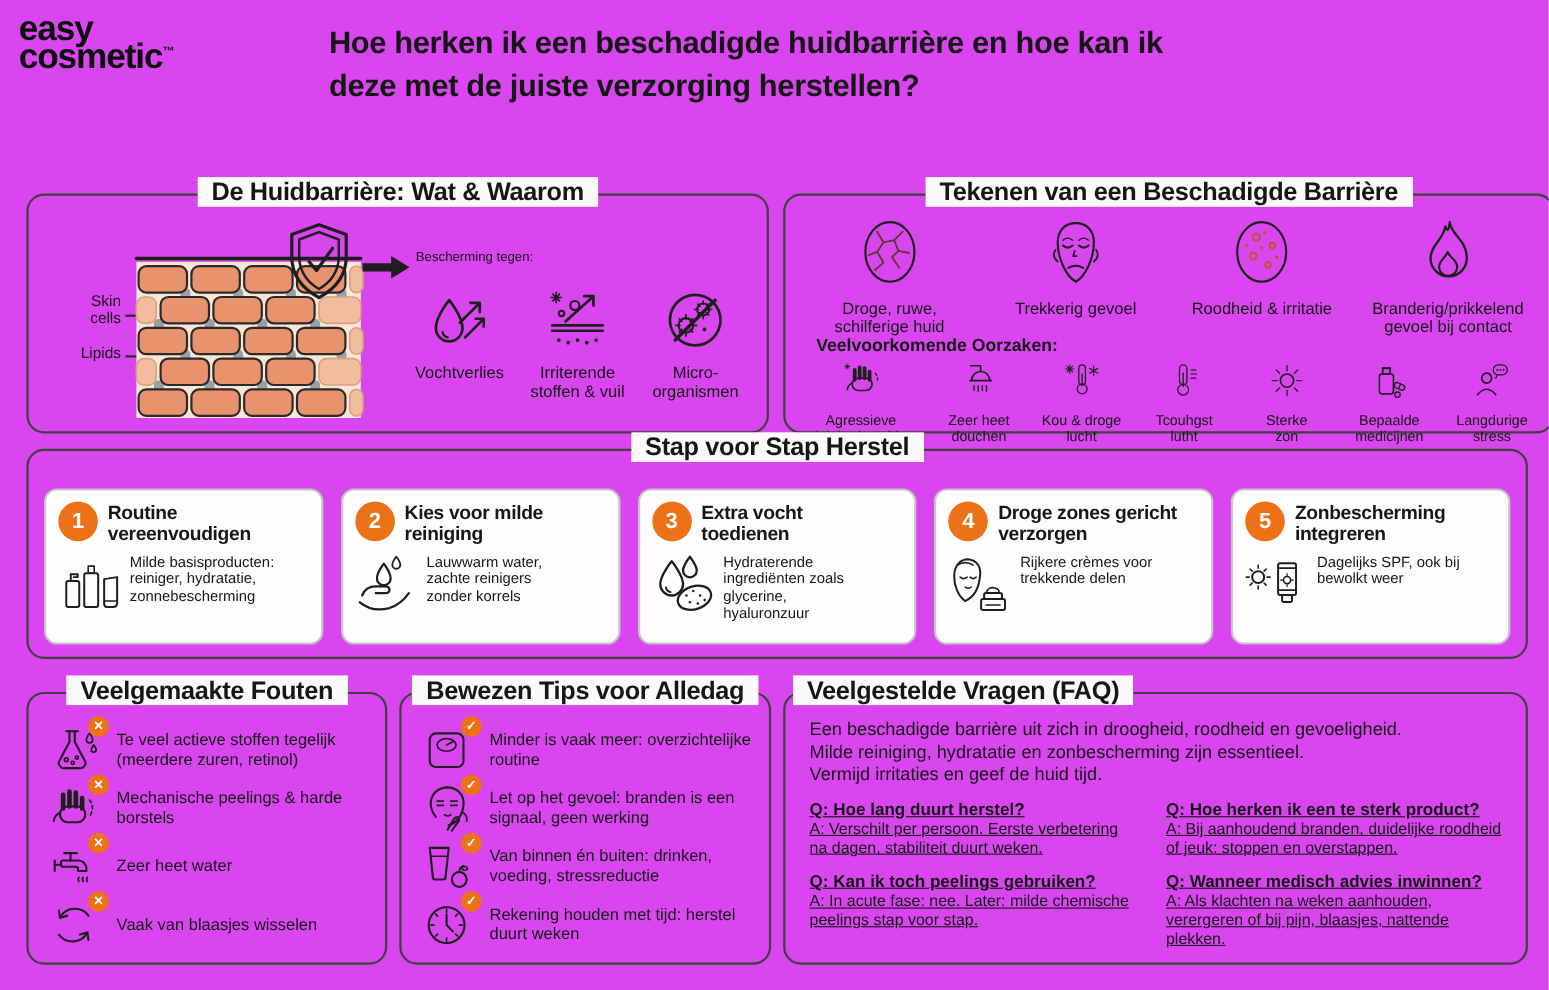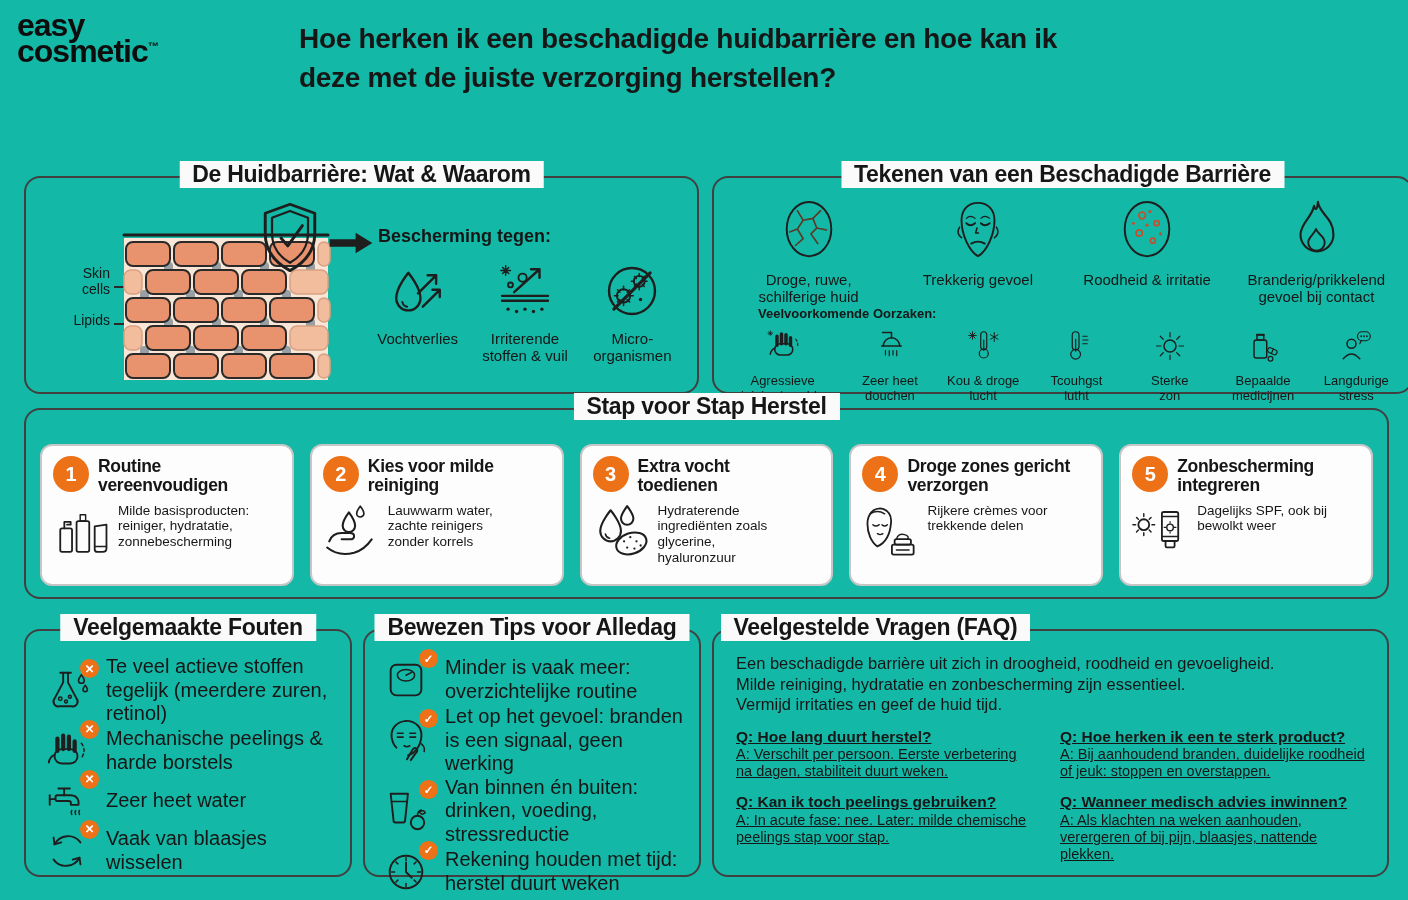--- a/index.html
+++ b/index.html
@@ -1,45 +1,45 @@
 <!DOCTYPE html>
 <html><head>
 <meta charset="utf-8">
 <style>
   html,body{margin:0;padding:0;background:#fff;}
-  #page{position:relative;width:1408px;height:900px;background:#14b8a6;overflow:hidden;
+  #page{position:relative;width:1408px;height:900px;background:#d946ef;overflow:hidden;
         font-family:"Liberation Sans",sans-serif;color:#161616;}
   .pre{white-space:pre-line;}
   
   #logo{position:absolute;left:17px;top:12px;font-weight:800;font-size:32px;line-height:.82;
         letter-spacing:-1px;color:#0d0d0d;}
   #logo sup{font-size:11px;letter-spacing:0;}
   
   #main-title{position:absolute;left:299px;top:20px;width:930px;font-size:28px;font-weight:bold;
         line-height:1.38;letter-spacing:-.3px;}
   
   .panel{position:absolute;border:2px solid #404040;border-radius:16px;}
   .ptitle{position:absolute;top:-17px;left:50%;transform:translateX(-50%);background:#fbfafa;
         padding:0 13px;font-size:23px;font-weight:bold;white-space:nowrap;letter-spacing:-.3px;}
   
   .lk{stroke:#1e1e1e;fill:none;stroke-width:2;stroke-linecap:round;stroke-linejoin:round;}
   .lk2{stroke:#1e1e1e;fill:none;stroke-width:1.6;stroke-linecap:round;stroke-linejoin:round;}
   .fillk{fill:#1e1e1e;stroke:none;}
   
   #p-barrier .wall-label{position:absolute;font-size:14px;line-height:1.12;text-align:right;}
   .dash{position:absolute;border-top:2px solid #2a2a2a;}
-  #prot-head{position:absolute;left:352px;top:48px;font-size:18px;font-weight:bold;}
+  #prot-head{position:absolute;left:352px;top:48px;font-size:12px;font-weight:normal;}
   #prot-row{position:absolute;left:338px;top:84px;width:322px;display:flex;}
   .prot-item{flex:1;display:flex;flex-direction:column;align-items:center;gap:6px;}
   .prot-item .lbl{font-size:15px;text-align:center;line-height:1.15;}
   
   #signs-row{position:absolute;left:10px;top:20px;right:10px;display:flex;}
   .sign{flex:1;display:flex;flex-direction:column;align-items:center;gap:5px;}
   .sign .lbl{font-size:15px;text-align:center;line-height:1.14;}
-  #causes-head{position:absolute;left:44px;top:128px;font-size:13px;font-weight:bold;}
+  #causes-head{position:absolute;left:28px;top:128px;font-size:16px;font-weight:bold;}
   #causes-row{position:absolute;left:8px;right:8px;top:150px;display:flex;}
   .cause{flex:1;display:flex;flex-direction:column;align-items:center;gap:6px;}
   .cause.wide{flex:1.3;}
   .cause .lbl{font-size:13px;text-align:center;line-height:1.12;}
   
   #steps-cards{position:absolute;left:14px;right:14px;top:34px;bottom:11px;display:flex;gap:16px;}
   .card{flex:1;border:2px solid #c6c6c6;border-radius:12px;background:#fdfdfd;padding:10px 10px 6px 11px;}
   .card-head{display:flex;gap:9px;align-items:flex-start;}
   .stepnum{width:36px;height:36px;border-radius:50%;background:#ED7117;color:#fff;font-size:20px;
         font-weight:bold;display:flex;align-items:center;justify-content:center;flex:none;}
@@ -47,21 +47,21 @@
   .card-body{display:flex;gap:7px;margin-top:7px;align-items:flex-start;}
   .card-icon{flex:none;}
   .card-desc{font-size:13.5px;line-height:1.16;padding-top:1px;}
   
   .list-col{position:absolute;left:15px;right:10px;top:24px;bottom:8px;display:flex;
         flex-direction:column;justify-content:space-around;}
   .li{display:flex;gap:13px;align-items:center;}
   .iconbox{position:relative;width:52px;height:50px;flex:none;display:flex;align-items:center;justify-content:center;}
   .badge{position:absolute;top:-6px;right:-6px;width:19px;height:19px;border-radius:50%;background:#ED7117;
         color:#fff;font-size:11.5px;font-weight:bold;display:flex;align-items:center;justify-content:center;}
-  .li .txt{font-size:20px;line-height:1.18;}
+  .li .txt{font-size:15px;line-height:1.18;}
   
   #faq-body{position:absolute;left:22px;right:16px;top:22px;bottom:4px;}
   #faq-intro{font-size:16.5px;line-height:1.25;}
   #faq-grid{display:grid;grid-template-columns:300px 1fr;column-gap:24px;margin-top:13px;}
   .qa{margin-bottom:13px;text-decoration:underline;}
   .qa .q{font-size:15.5px;font-weight:bold;line-height:1.2;}
   .qa .a{font-size:14.5px;line-height:1.17;}
 </style>
 </head>
 <body>

